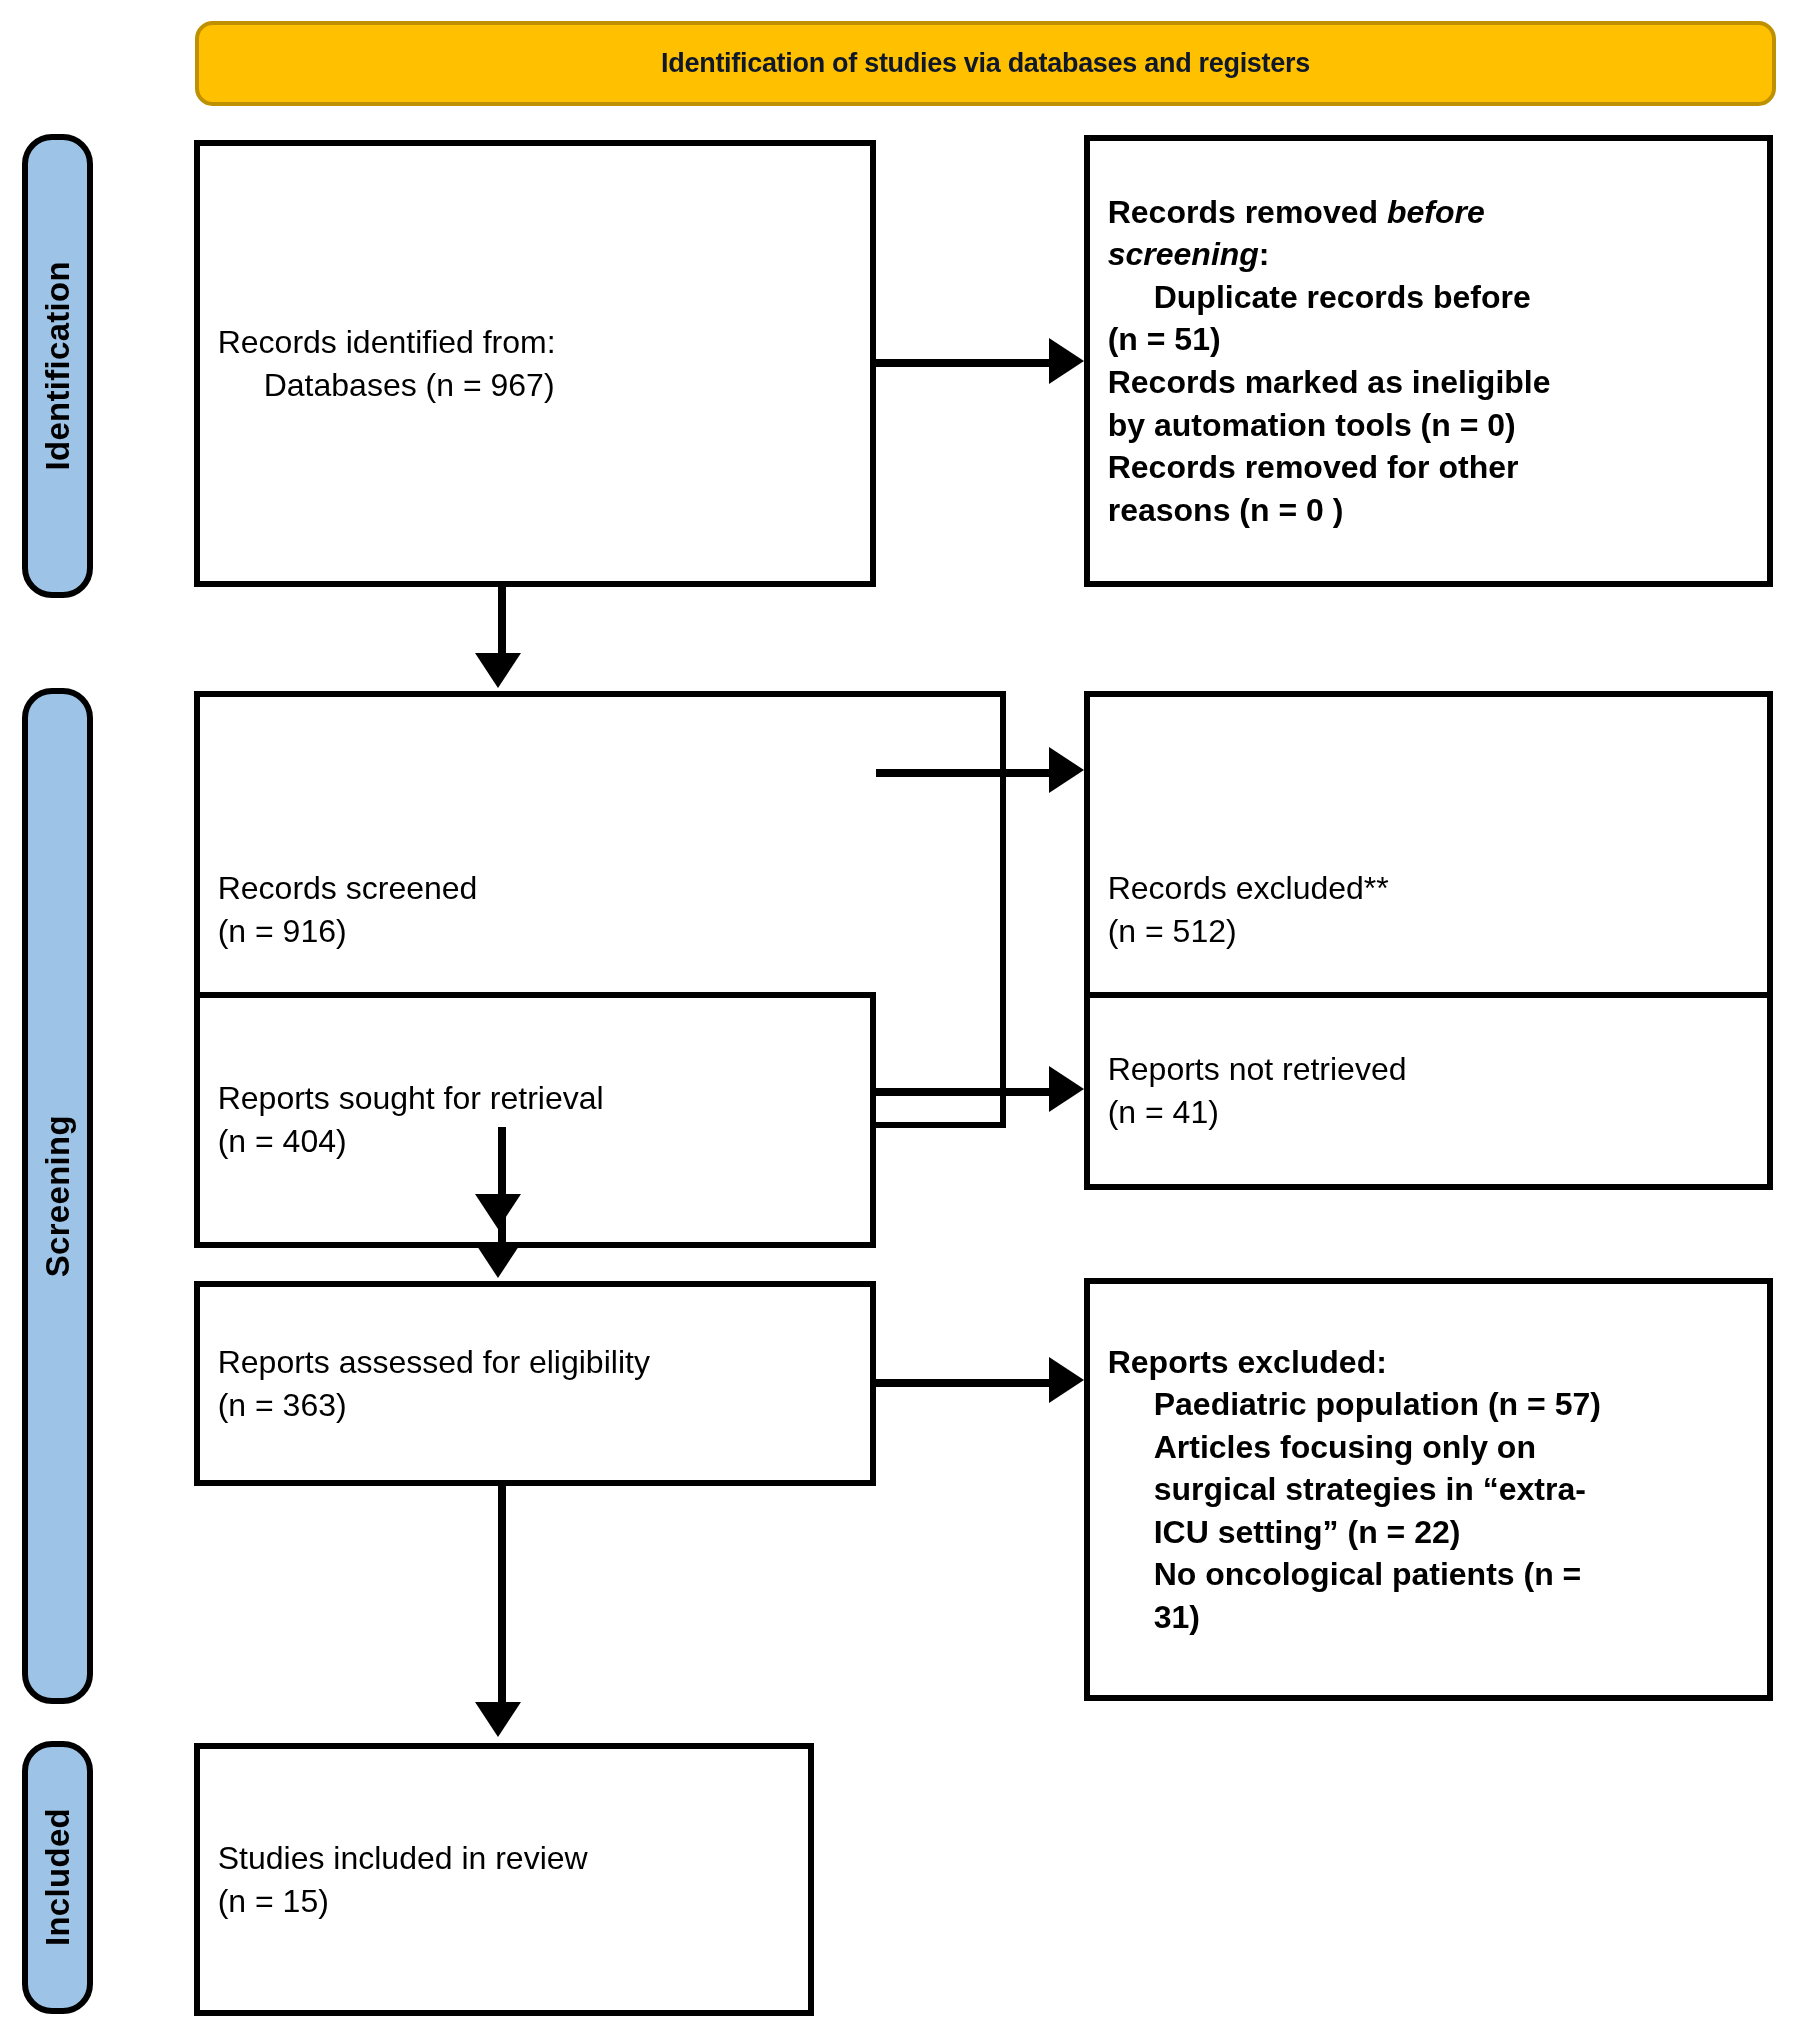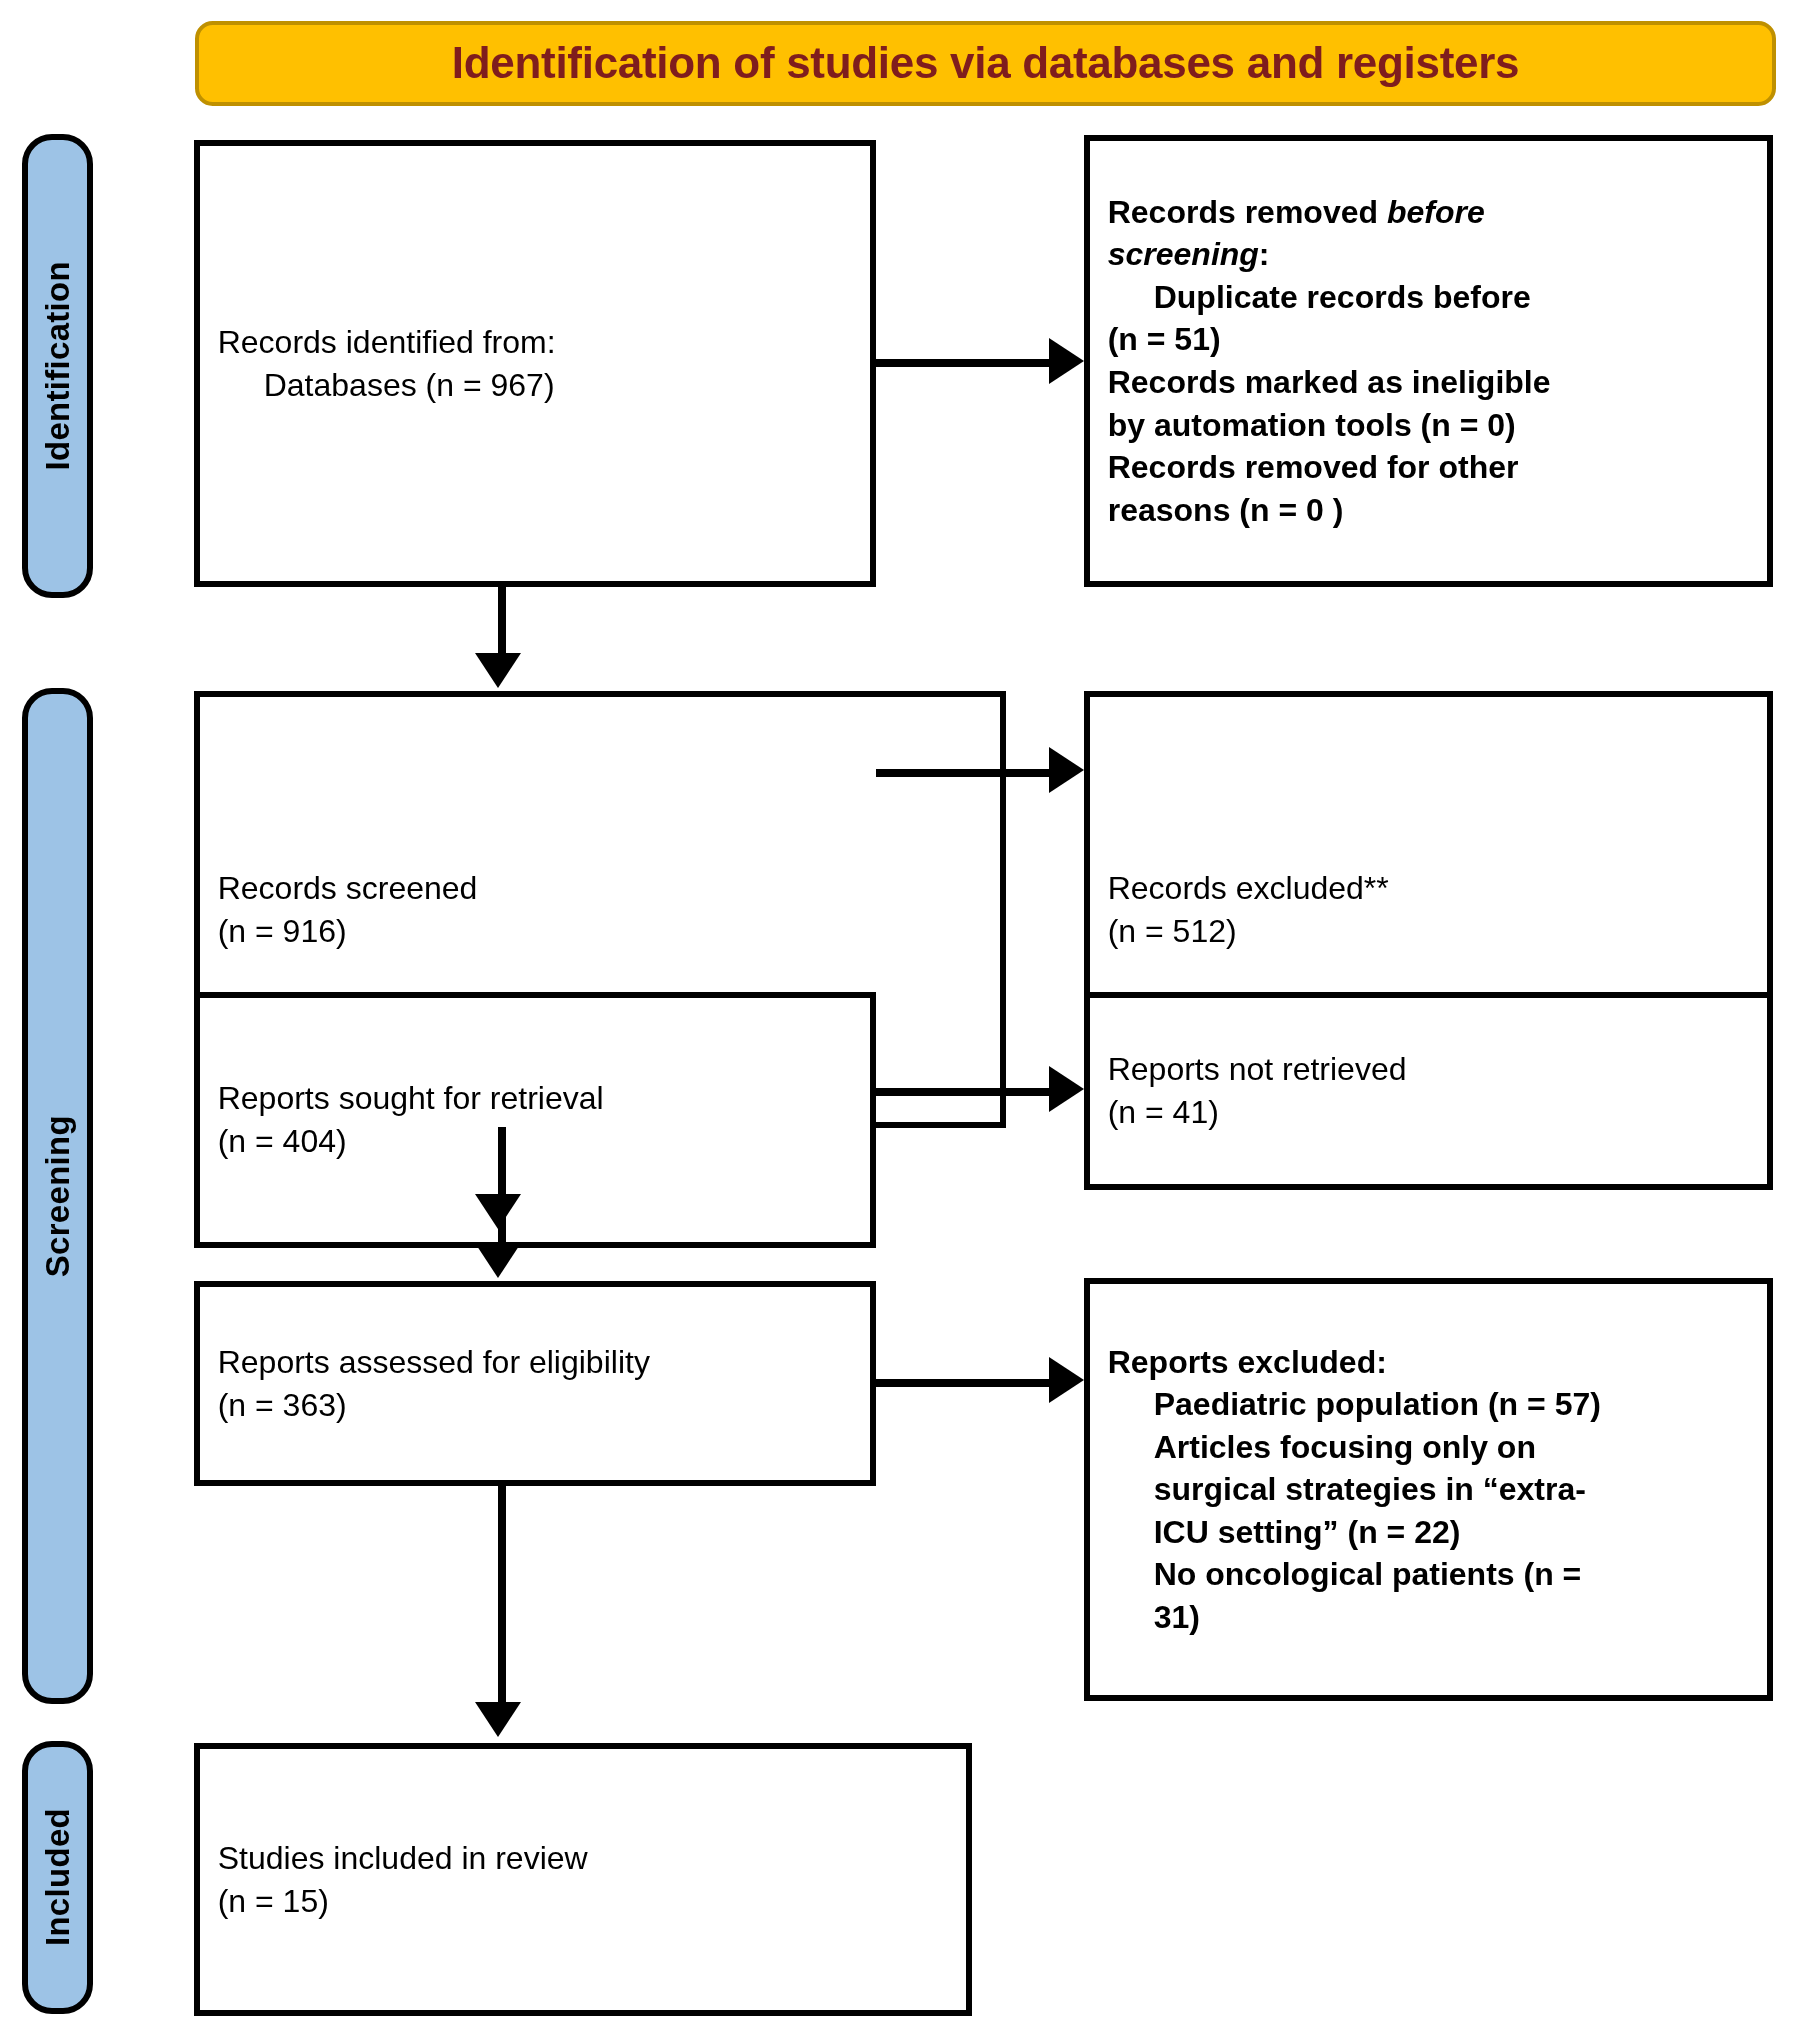--- a/index.html
+++ b/index.html
@@ -27,23 +27,23 @@
     height: 85px;
     background: #FFC000;
     border: 4.8px solid #BF9000;
     border-radius: 17.7px;
     box-sizing: border-box;
     display: flex;
     align-items: center;
     justify-content: center;
   }
   .header-title {
-    font-size: 44px;
+    font-size: 27px;
     font-weight: bold;
-    color: #7f1d1d;
+    color: #0f172a;
     letter-spacing: -0.3px;
     text-align: right;
     white-space: nowrap;
   }
 
   
   .stage-label {
     position: absolute;
     background: #9DC3E6;
     border: 6.1px solid #000000;
@@ -83,21 +83,21 @@
     width: 100%;
   }
   .flow-box .box-text .indent { display: block; padding-left: 46px; }
   .flow-box .box-text .ital { font-style: italic; }
 
   
   #box-identified     { left: 194px; top: 140px;  width: 682px; height: 447px; }
   #box-screened       { left: 194px; top: 691px; width: 812px; height: 437px; }
   #box-retrieval      { left: 194px; top: 992px; width: 682px; height: 256px; }
   #box-eligibility    { left: 194px; top: 1281px; width: 682px; height: 205px; }
-  #box-included       { left: 194px; top: 1743px; width: 778px; height: 273px; }
+  #box-included       { left: 194px; top: 1743px; width: 620px; height: 273px; }
 
   
   #box-removed        { left: 1084px; top: 135px;  width: 689px; height: 452px; }
   #box-excluded       { left: 1084px; top: 691px; width: 689px; height: 437px; }
   #box-notretrieved   { left: 1084px; top: 992px; width: 689px; height: 198px; }
   #box-reportsexcl    { left: 1084px; top: 1278px; width: 689px; height: 423px; }
 
   
   #box-removed, #box-reportsexcl { align-items: center; font-weight: bold; }
 

